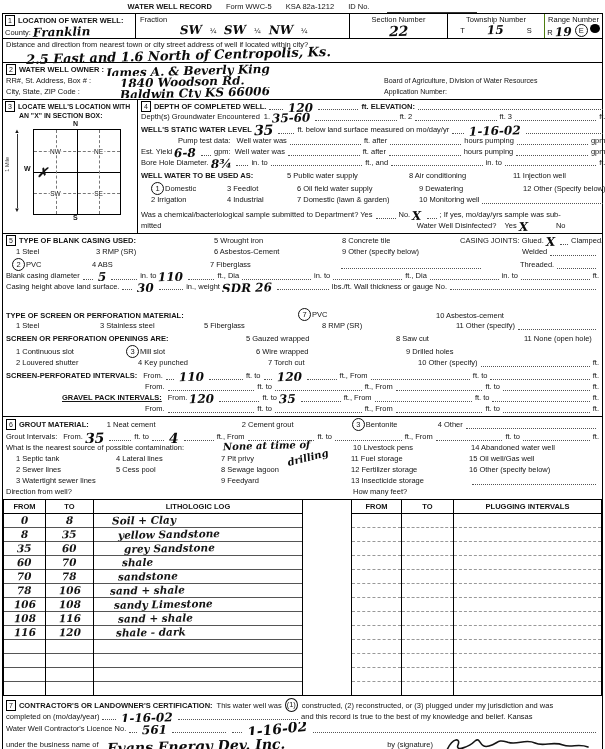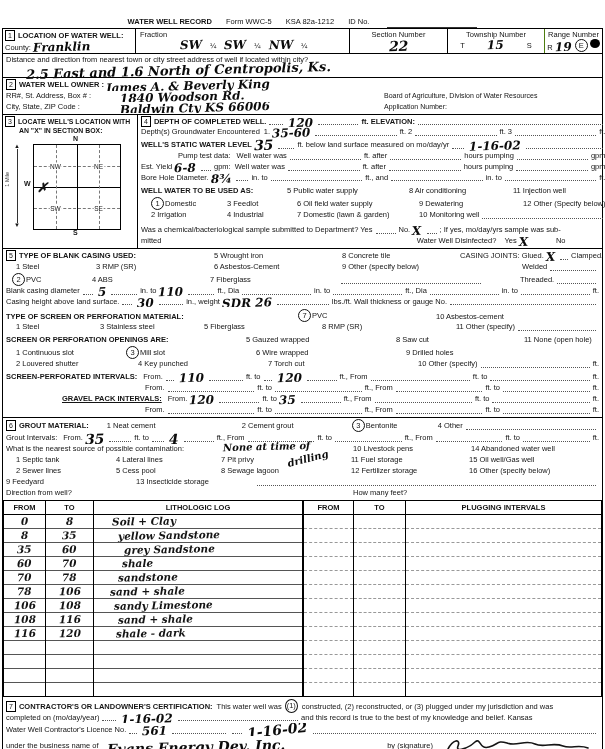--- a/index.html
+++ b/index.html
@@ -53,21 +53,21 @@
   table.litho.rt td { border-top:1px dashed #999; }
   .cellhw { font-family:"DejaVu Serif",serif; font-style:italic; font-weight:700; font-size:10.5px; transform:rotate(-1deg); display:inline-block; line-height:1; }
   .idline { display:inline-block; width:90px; border-bottom:1px solid #333; height:8px; margin-left:4px; }
   .rowline { display:flex; align-items:flex-end; }
 </style>
 </head>
 <body>
 
 <div class="page">
 
-  <div class="ln" style="justify-content:center; gap:14px; padding-top:17px;">
+  <div class="ln" style="justify-content:center; gap:14px; padding-top:2px;">
     <span class="bold">WATER WELL RECORD</span>
     <span>Form WWC-5</span>
     <span>KSA 82a-1212</span>
     <span>ID No.</span>
     <span class="idline"></span>
   </div>
 
   <div class="box">
     <div style="display:flex; border-bottom:1px solid #000;">
       <div style="flex:0 0 128px; border-right:1px solid #000; padding:1px 2px;">
@@ -318,21 +318,21 @@
       <span>Casing height above land surface.</span>
       <span class="d dfx" style="flex:0 0 10px;"></span>
       <span class="hw">30</span>
       <span class="d dfx" style="flex:0 0 24px;"></span>
       <span>in., weight</span>
       <span class="hw">SDR 26</span>
       <span class="d dfx" style="flex:0 0 52px;"></span>
       <span>lbs./ft. Wall thickness or gauge No.</span>
       <span class="d"></span>
     </div>
-    <div class="ln" style="margin-top:2px;">
+    <div class="ln" style="margin-top:16px;">
       <span class="bold dfx" style="width:292px;">TYPE OF SCREEN OR PERFORATION MATERIAL:</span>
       <span class="opt" style="width:138px;"><span class="circ">7</span><span>PVC</span></span>
       <span class="opt">10 Asbestos-cement</span>
     </div>
     <div class="ln">
       <span class="opt" style="width:84px; padding-left:10px;">1 Steel</span>
       <span class="opt" style="width:104px;">3 Stainless steel</span>
       <span class="opt" style="width:100px;">5 Fiberglass</span>
       <span class="opt" style="width:134px; padding-left:18px;">8 RMP (SR)</span>
       <span class="opt">11 Other (specify)</span>
@@ -456,32 +456,33 @@
       <span class="opt">15 Oil well/Gas well</span>
     </div>
     <div class="ln">
       <span class="opt" style="width:100px; padding-left:10px;">2 Sewer lines</span>
       <span class="opt" style="width:105px;">5 Cess pool</span>
       <span class="opt" style="width:130px;">8 Sewage lagoon</span>
       <span class="opt" style="width:118px;">12 Fertilizer storage</span>
       <span class="opt">16 Other (specify below)</span>
     </div>
     <div class="ln">
+      <span class="opt" style="width:205px; padding-left:10px;">3 Watertight sewer lines</span>
       <span class="opt" style="width:130px;">9 Feedyard</span>
       <span class="opt" style="width:118px;">13 Insecticide storage</span>
       <span class="d"></span>
     </div>
     <div class="ln">
       <span>Direction from well?</span>
       <span class="sp"></span>
       <span class="opt" style="width:246px;">How many feet?</span>
     </div>
   </div>
 
-  <div class="box" style="display:flex;">
+  <div class="box" style="display:flex;gap:48px;">
     <table class="litho" style="width:300px;">
       <colgroup>
           <col style="width:42px">
           <col style="width:48px">
           <col>
         </colgroup>
       <tbody>
           <tr>
         <th>FROM</th>
         <th>TO</th>

